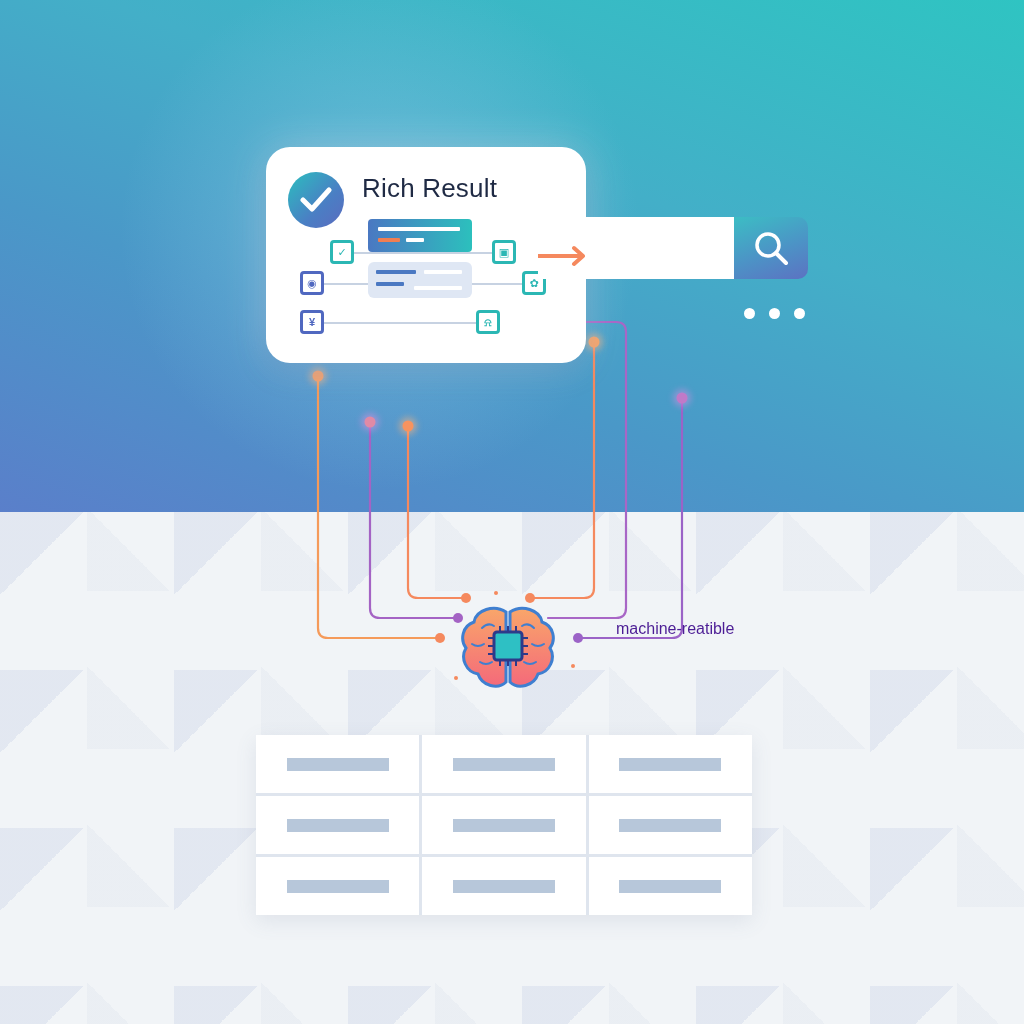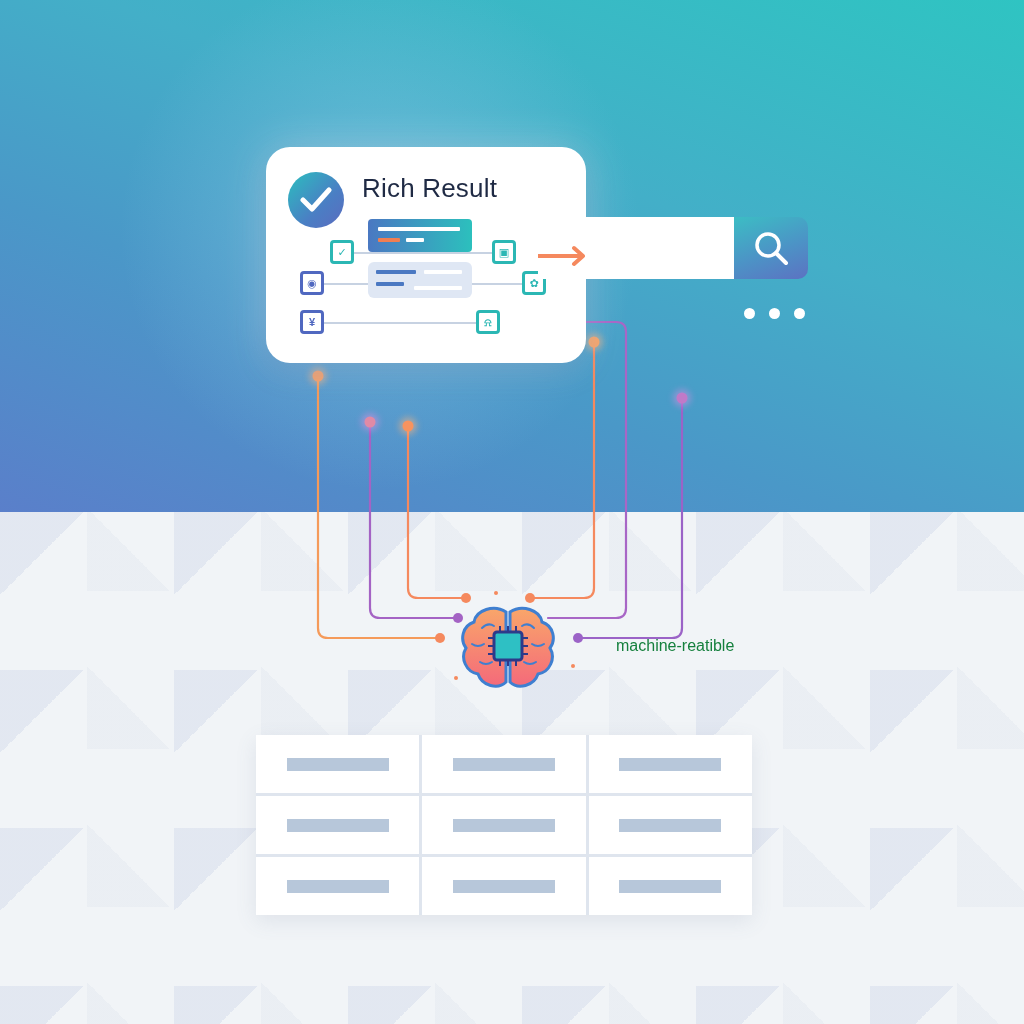--- a/index.html
+++ b/index.html
@@ -70,21 +70,21 @@
   .search-btn svg { position: absolute; left: 18px; top: 13px; }
   .arrow { position: absolute; left: 538px; top: 245px; }
   .dots { position: absolute; left: 744px; top: 308px; display: flex; gap: 14px; }
   .dots span { width: 11px; height: 11px; border-radius: 50%; background: #ffffff; display: block; }
 
   
   .wires { position: absolute; left: 0; top: 0; }
 
   
   .brain { position: absolute; left: 458px; top: 606px; }
-  .caption { position: absolute; left: 616px; top: 637px; font-size: 16px; color: #15803d; }
+  .caption { position: absolute; left: 616px; top: 620px; font-size: 16px; color: #4c1d95; }
 
   
   .grid {
     position: absolute; left: 256px; top: 735px; width: 496px; height: 180px;
     display: grid; grid-template-columns: repeat(3, 1fr); grid-template-rows: repeat(3, 1fr); gap: 3px;
     background: #dfe5ee; box-shadow: 0 6px 20px rgba(90,110,140,0.12);
   }
   .cell { background: #ffffff; display: flex; align-items: center; justify-content: center; }
   .cell .ph { width: 102px; height: 13px; background: #b7c7da; }
 </style>

